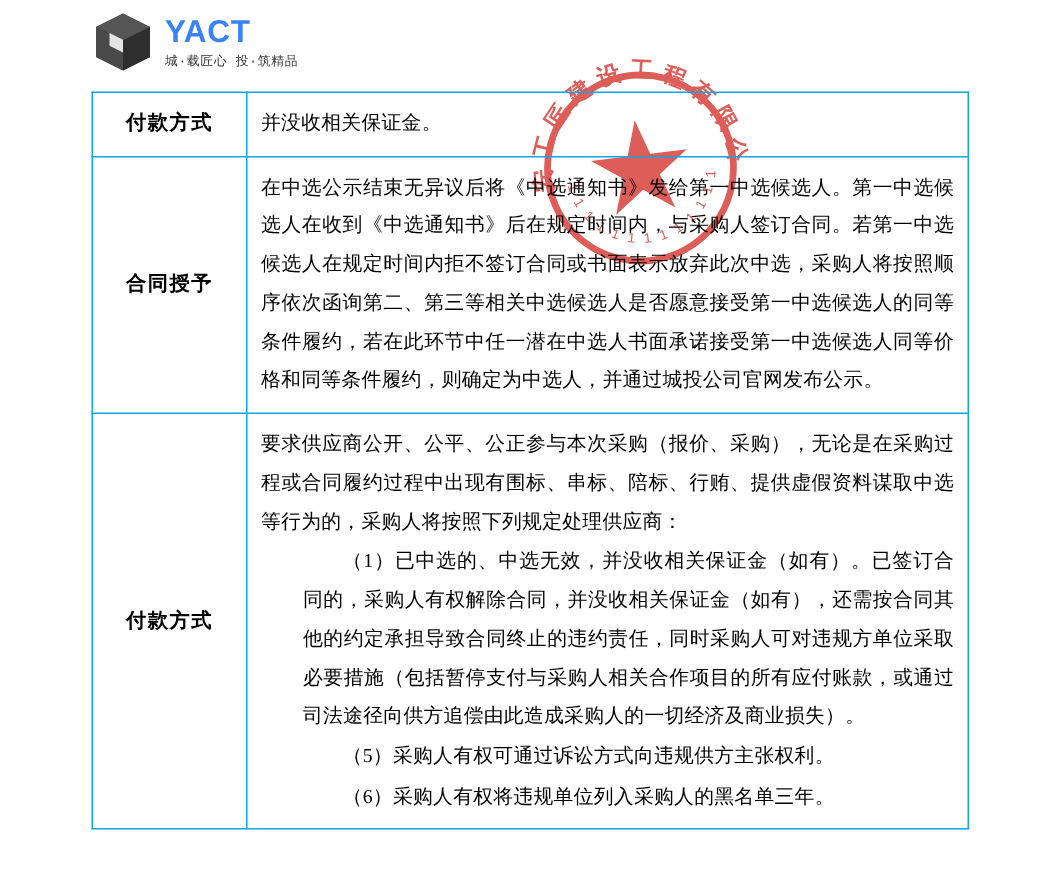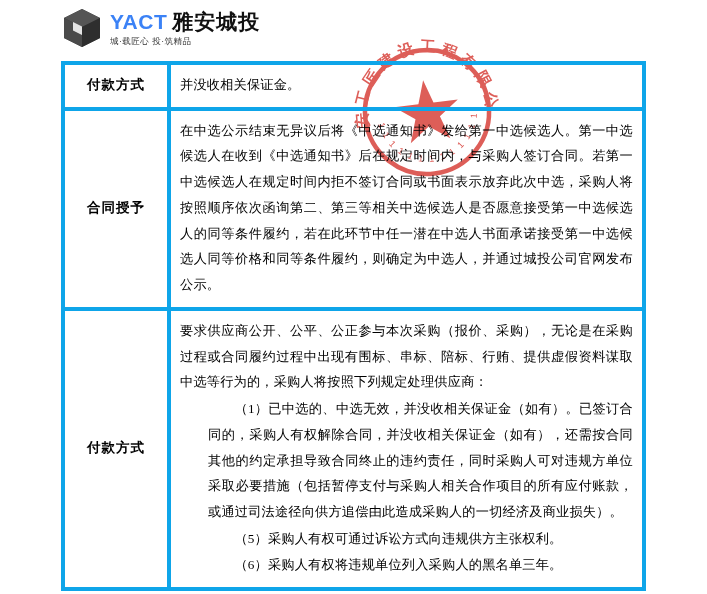--- a/index.html
+++ b/index.html
@@ -53,21 +53,21 @@
   }
   .logo-cn {
     font-family: "Liberation Sans", sans-serif;
     font-size: 21px;
     font-weight: bold;
     letter-spacing: 1px;
     color: #111;
   }
   .logo-slogan {
     margin-top: 5px;
-    font-family: Liberation Sans, sans-serif;
+    font-family: Liberation Mono, monospace;
     font-size: 8.5px;
     letter-spacing: 0.5px;
     color: #333;
     white-space: nowrap;
   }
 
   
   .seal {
     position: absolute;
     left: 343px;
@@ -81,21 +81,21 @@
   
   .doc-table {
     position: absolute;
     left: 61px;
     top: 61px;
     width: 585px;
     border-collapse: collapse;
     table-layout: fixed;
   }
   .doc-table td {
-    border: 4px solid #0ea5e9;
+    border: 1px solid #0ea5e9;
     vertical-align: top;
     padding: 7px 9px 9px 9px;
   }
   .col-label {
     width: 84px;
     text-align: center;
     vertical-align: middle !important;
     font-size: 13.5px;
     font-weight: bold;
     letter-spacing: 1px;
@@ -134,21 +134,20 @@
       <polygon points="20,2 38,11 38,31 20,40 2,31 2,11" fill="#3a3a3a"></polygon>
       <polygon points="20,2 38,11 20,20 2,11" fill="#555"></polygon>
       <polygon points="20,20 38,11 38,31 20,40" fill="#2e2e2e"></polygon>
       <polygon points="2,11 20,20 20,40 2,31" fill="#4a4a4a"></polygon>
       <polygon points="11,15 20,19.5 20,28 11,23.5" fill="#ffffff" opacity="0.85"></polygon>
     </svg>
   </div>
   <div class="logo-text">
     <div class="logo-main">
       <span class="logo-yact">YACT</span>
-      <span class="logo-cn">雅安城投</span>
     </div>
     <div class="logo-slogan">城·载匠心  投·筑精品</div>
   </div>
 </div>
 
 <div class="seal">
   <svg width="168" height="168" viewBox="0 0 168 168">
     <defs>
       <path id="sealArc" d="M 24,84 A 60,60 0 0 1 144,84"></path>
       <path id="sealArcBottom" d="M 34,84 A 50,50 0 0 0 134,84"></path>

